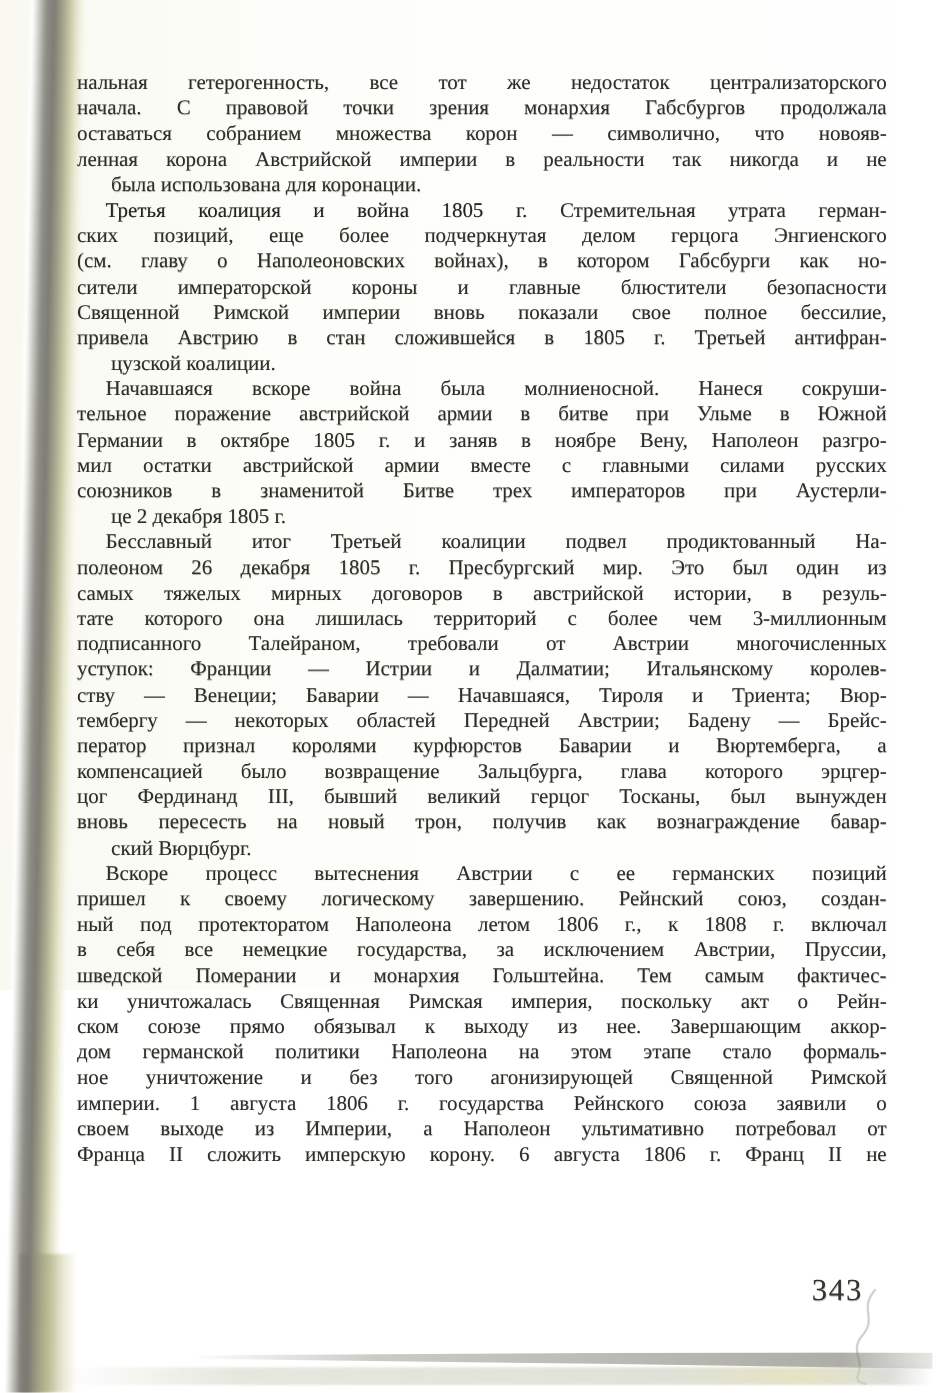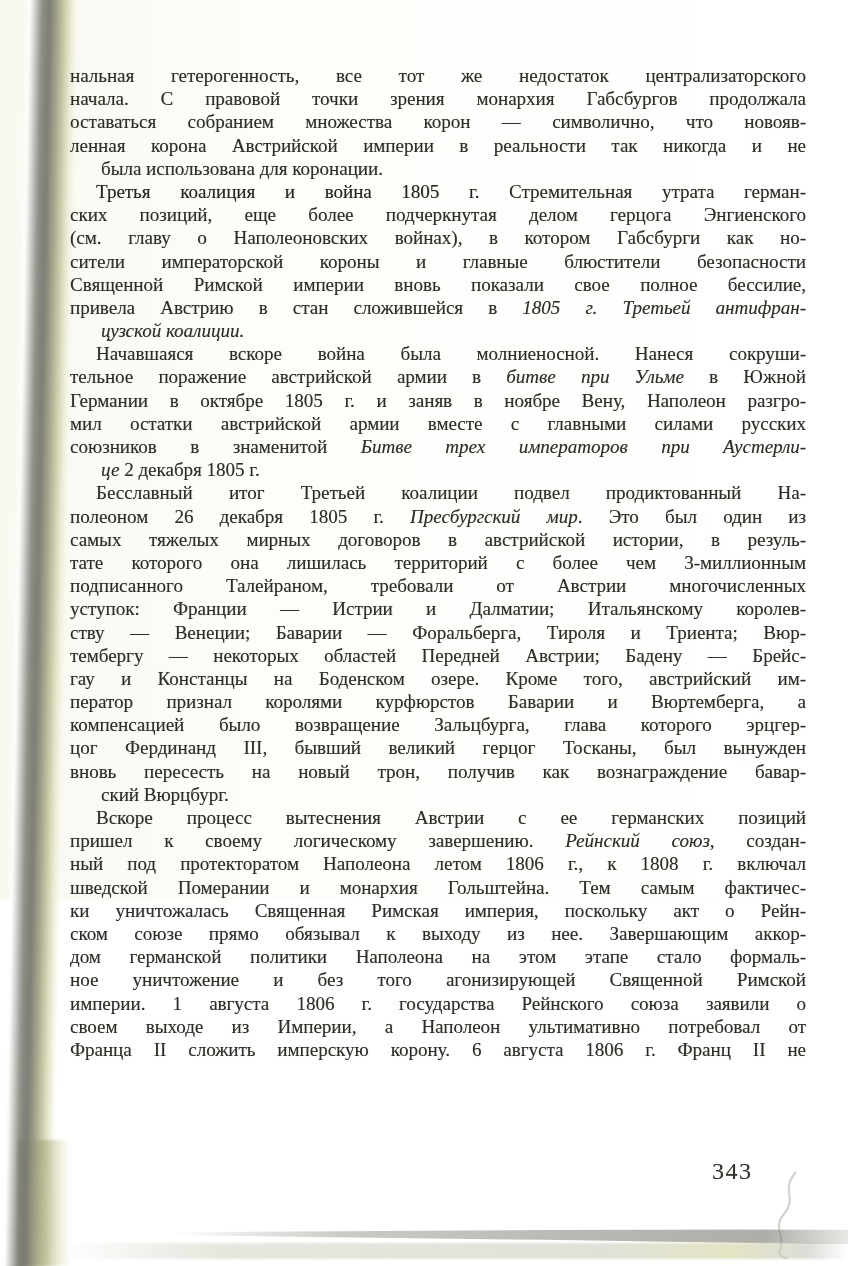--- a/index.html
+++ b/index.html
@@ -70,26 +70,26 @@
   }
   .ln.end {
     text-align: left;
     text-align-last: left;
     margin-left: 31px;
   }
   .ln.ind {
     text-indent: 26px;
   }
   .seg.b { font-weight: normal; color: #232320; }
-  .seg.i { font-style: italic; }
+  .seg.i { }
   .pagenum {
     position: absolute;
-    left: 712px;
+    left: 738px;
     top: 1158px;
-    font-size: 24px;
+    font-size: 28px;
     letter-spacing: 1.5px;
     color: #34342f;
     text-shadow: 0.3px 0.3px 0.7px rgba(70,70,58,0.4);
   }
   
   .crease {
     position: absolute;
     left: 752px;
     top: 1168px;
     width: 70px;
@@ -153,31 +153,31 @@
       <div class="ln"><span class="seg">Германии в октябре 1805 г. и заняв в ноябре Вену, Наполеон разгро-</span></div>
       <div class="ln"><span class="seg">мил остатки австрийской армии вместе с главными силами русских</span></div>
       <div class="ln"><span class="seg">союзников в знаменитой </span><span class="seg i">Битве трех императоров при Аустерли-</span></div>
       <div class="ln end"><span class="seg i">це</span><span class="seg"> 2 декабря 1805 г.</span></div>
       <div class="ln ind"><span class="seg">Бесславный итог Третьей коалиции подвел продиктованный На-</span></div>
       <div class="ln"><span class="seg">полеоном 26 декабря 1805 г. </span><span class="seg i">Пресбургский мир</span><span class="seg">. Это был один из</span></div>
       <div class="ln"><span class="seg">самых тяжелых мирных договоров в австрийской истории, в резуль-</span></div>
       <div class="ln"><span class="seg">тате которого она лишилась территорий с более чем 3-миллионным</span></div>
       <div class="ln"><span class="seg">подписанного Талейраном, требовали от Австрии многочисленных</span></div>
       <div class="ln"><span class="seg">уступок: Франции — Истрии и Далматии; Итальянскому королев-</span></div>
-      <div class="ln"><span class="seg">ству — Венеции; Баварии — Форальберга, Тироля и Триента; Вюр-</span></div>
+      <div class="ln"><span class="seg">ству — Венеции; Баварии — Начавшаяся, Тироля и Триента; Вюр-</span></div>
       <div class="ln"><span class="seg">тембергу — некоторых областей Передней Австрии; Бадену — Брейс-</span></div>
-      <div class="ln"><span class="seg">гау и Констанцы на Боденском озере. Кроме того, австрийский им-</span></div>
       <div class="ln"><span class="seg">ператор признал королями курфюрстов Баварии и Вюртемберга, а</span></div>
       <div class="ln"><span class="seg">компенсацией было возвращение Зальцбурга, глава которого эрцгер-</span></div>
       <div class="ln"><span class="seg">цог Фердинанд III, бывший великий герцог Тосканы, был вынужден</span></div>
       <div class="ln"><span class="seg">вновь пересесть на новый трон, получив как вознаграждение бавар-</span></div>
       <div class="ln end"><span class="seg">ский Вюрцбург.</span></div>
       <div class="ln ind"><span class="seg">Вскоре процесс вытеснения Австрии с ее германских позиций</span></div>
       <div class="ln"><span class="seg">пришел к своему логическому завершению. </span><span class="seg i">Рейнский союз</span><span class="seg">, создан-</span></div>
       <div class="ln"><span class="seg">ный под протекторатом Наполеона летом 1806 г., к 1808 г. включал</span></div>
+      <div class="ln"><span class="seg">в себя все немецкие государства, за исключением Австрии, Пруссии,</span></div>
       <div class="ln"><span class="seg">шведской Померании и монархия Гольштейна. Тем самым фактичес-</span></div>
       <div class="ln"><span class="seg">ки уничтожалась Священная Римская империя, поскольку акт о Рейн-</span></div>
       <div class="ln"><span class="seg">ском союзе прямо обязывал к выходу из нее. Завершающим аккор-</span></div>
       <div class="ln"><span class="seg">дом германской политики Наполеона на этом этапе стало формаль-</span></div>
       <div class="ln"><span class="seg">ное уничтожение и без того агонизирующей Священной Римской</span></div>
       <div class="ln"><span class="seg">империи. 1 августа 1806 г. государства Рейнского союза заявили о</span></div>
       <div class="ln"><span class="seg">своем выходе из Империи, а Наполеон ультимативно потребовал от</span></div>
       <div class="ln"><span class="seg">Франца II сложить имперскую корону. 6 августа 1806 г. Франц II не</span></div>
     </div>
 

